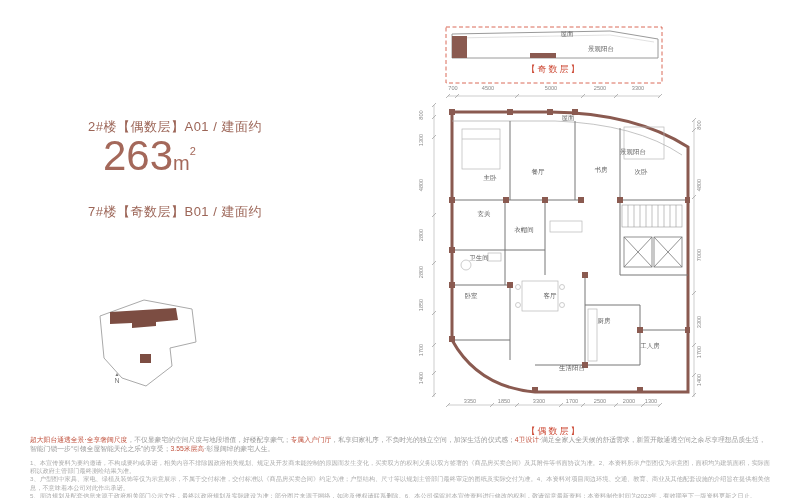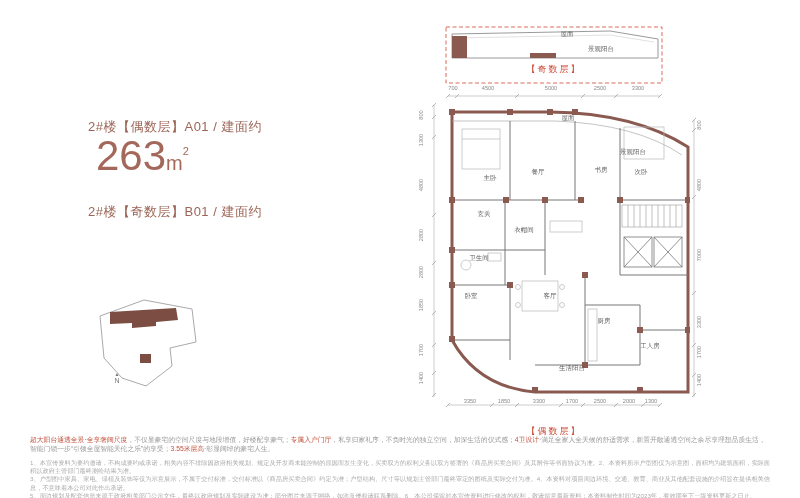--- a/index.html
+++ b/index.html
@@ -3,21 +3,21 @@
 <meta charset="utf-8">
 <style>
   html,body{margin:0;padding:0;background:#e8e8e8;}
   .page{position:relative;width:800px;height:498px;background:#ffffff;overflow:hidden;
         font-family:"Liberation Sans",sans-serif;}
   
   .unit-title{position:absolute;font-size:13px;color:#9c6557;letter-spacing:.5px;white-space:nowrap;}
   .t1{left:88px;top:118px}
   .t2{left:88px;top:203px}
   .unit-area{position:absolute;font-size:42px;color:#a4685a;line-height:1;white-space:nowrap;}
-  .a1{left:96px;top:135px}
+  .a1{left:103px;top:135px}
   .a2{left:103px;top:220px}
   .unit-area .u{font-size:20px;}
   .unit-area sup{font-size:11px;}
   
   .sitemap{position:absolute;left:92px;top:296px;width:112px;height:96px;}
   .compass{position:absolute;left:108px;top:372px;width:18px;text-align:center;
            font-size:7px;color:#777;line-height:1;}
   .compass .arr{display:block;font-size:5px;color:#777;}
   
   .plan-svg{position:absolute;left:410px;top:25px;}
@@ -35,21 +35,21 @@
   .fline{font-size:6.2px;line-height:1.35;color:#ababab;text-align:justify;}
 </style>
 </head>
 <body>
 
 <div class="page">
 
   <div class="unit-title t1">2#楼【偶数层】A01 / 建面约</div>
   <div class="unit-area a1"><span>263</span><span class="u">m</span><sup>2</sup></div>
 
-  <div class="unit-title t2">2#楼【奇数层】B01 / 建面约</div>
+  <div class="unit-title t2">7#楼【奇数层】B01 / 建面约</div>
 
   <div class="sitemap">
     <svg width="112" height="96" viewBox="0 0 112 96">
       <polygon points="8,20 52,4 100,13 104,46 78,52 80,70 54,90 30,82 12,62" fill="none" stroke="#aaaaaa" stroke-width="1"></polygon>
       <path d="M18,16 L84,12 L86,24 L64,26 L64,30 L40,32 L40,27 L18,28 Z" fill="#7c4d42"></path>
       <rect x="48" y="58" width="11" height="9" fill="#7c4d42"></rect>
     </svg>
   </div>
   <div class="compass">
     <span class="arr">▲</span>

